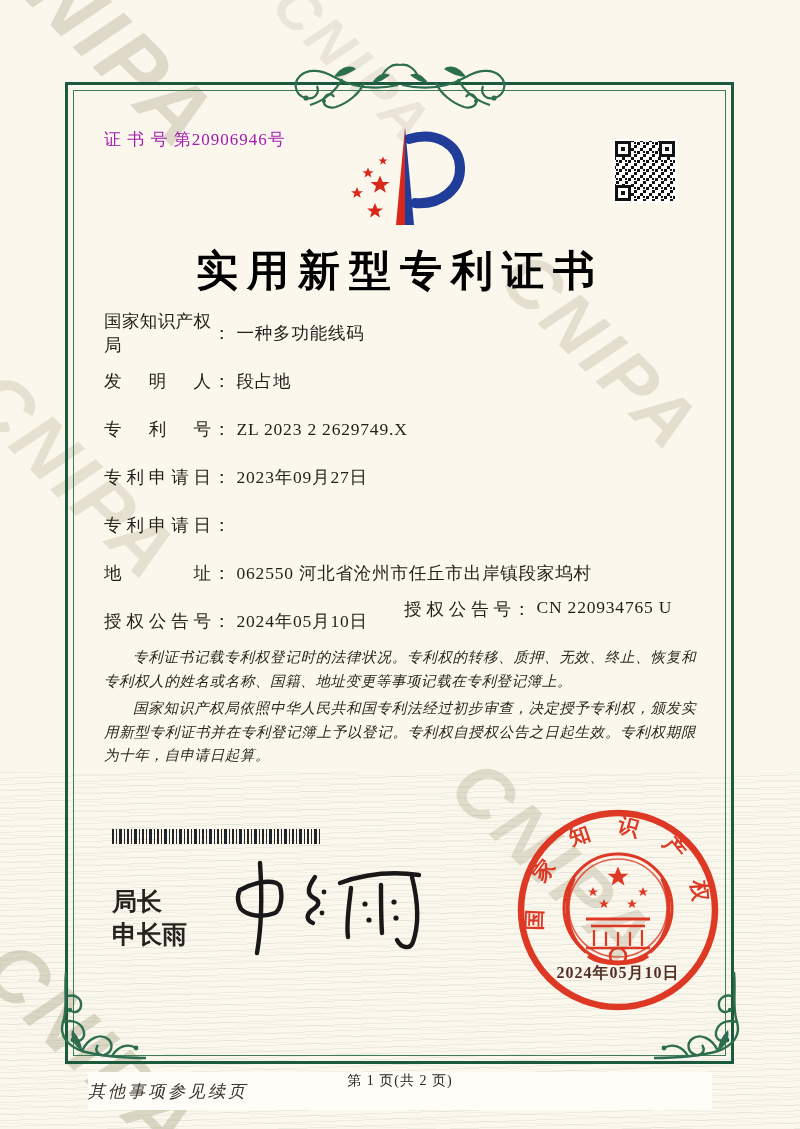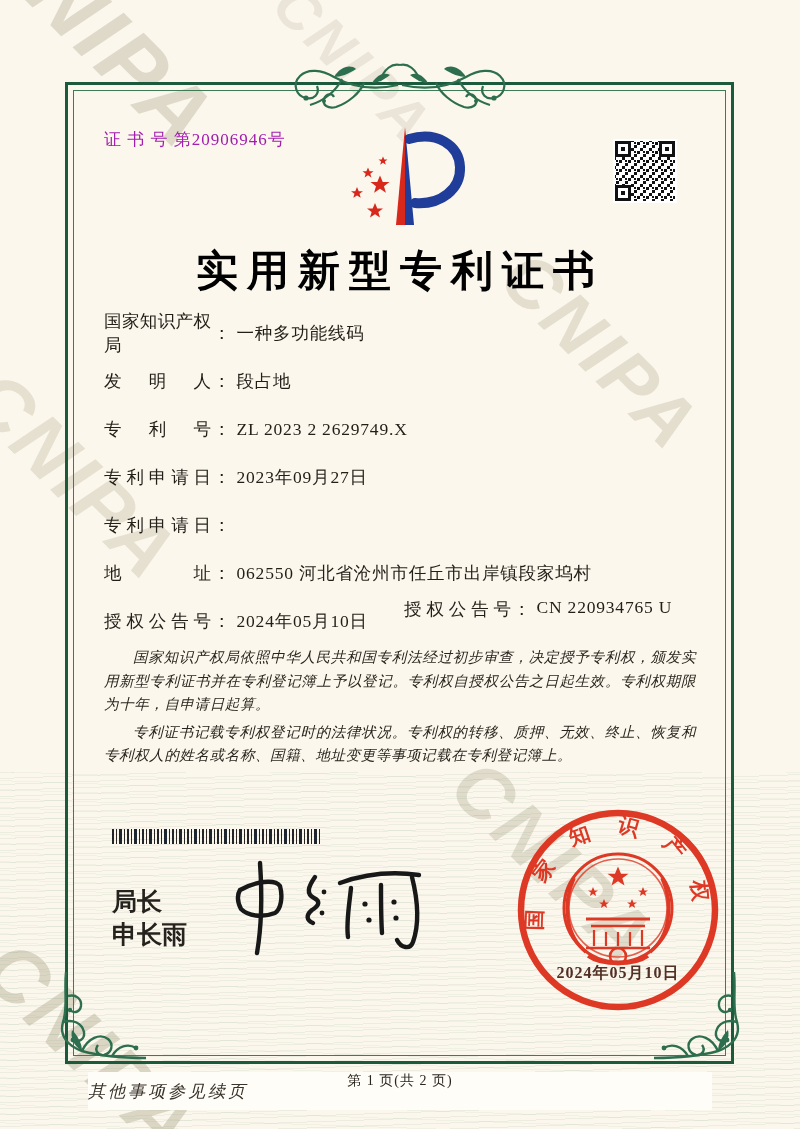--- a/index.html
+++ b/index.html
@@ -214,22 +214,22 @@
       <span class="fvalue">2024年05月10日</span>
     <span class="fextra">
       <span class="flabel">授权公告号</span>
         <span class="fcolon">：</span>
         <span class="fvalue">CN 220934765 U</span>
     </span>
   </div>
 </div>
 
 <div class="bodytext">
+  <p>专利证书记载专利权登记时的法律状况。专利权的转移、质押、无效、终止、恢复和专利权人的姓名或名称、国籍、地址变更等事项记载在专利登记簿上。</p>
   <p>国家知识产权局依照中华人民共和国专利法经过初步审查，决定授予专利权，颁发实用新型专利证书并在专利登记簿上予以登记。专利权自授权公告之日起生效。专利权期限为十年，自申请日起算。</p>
-  <p>专利证书记载专利权登记时的法律状况。专利权的转移、质押、无效、终止、恢复和专利权人的姓名或名称、国籍、地址变更等事项记载在专利登记簿上。</p>
 </div>
 
 <div class="barcode"></div>
 
 <div class="officer">
   <div>局长</div>
   <div>申长雨</div>
 </div>
 
 <svg class="sig" width="212" height="108" viewBox="0 0 212 108">

